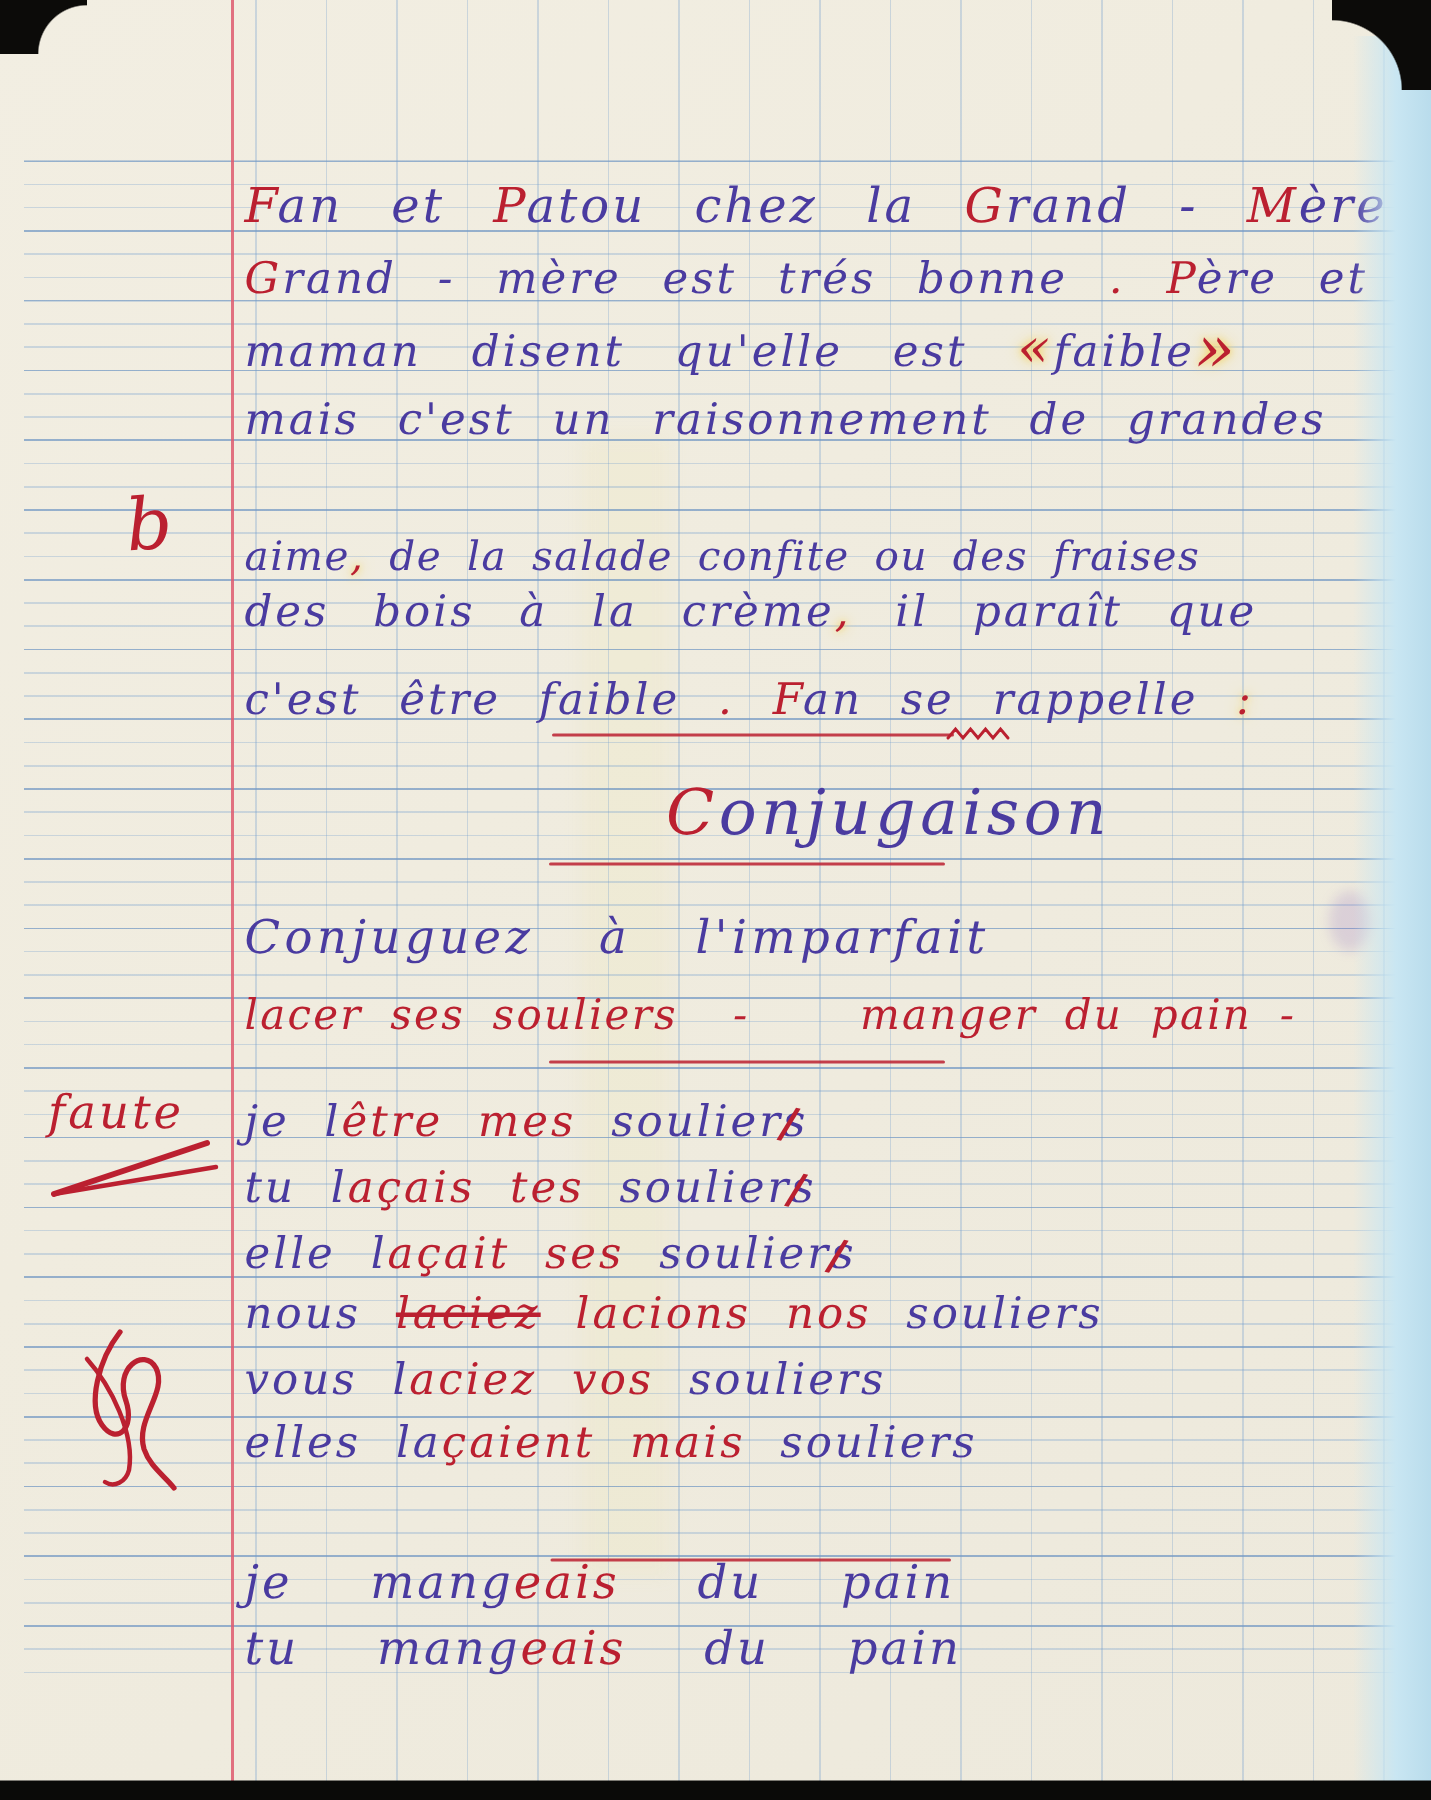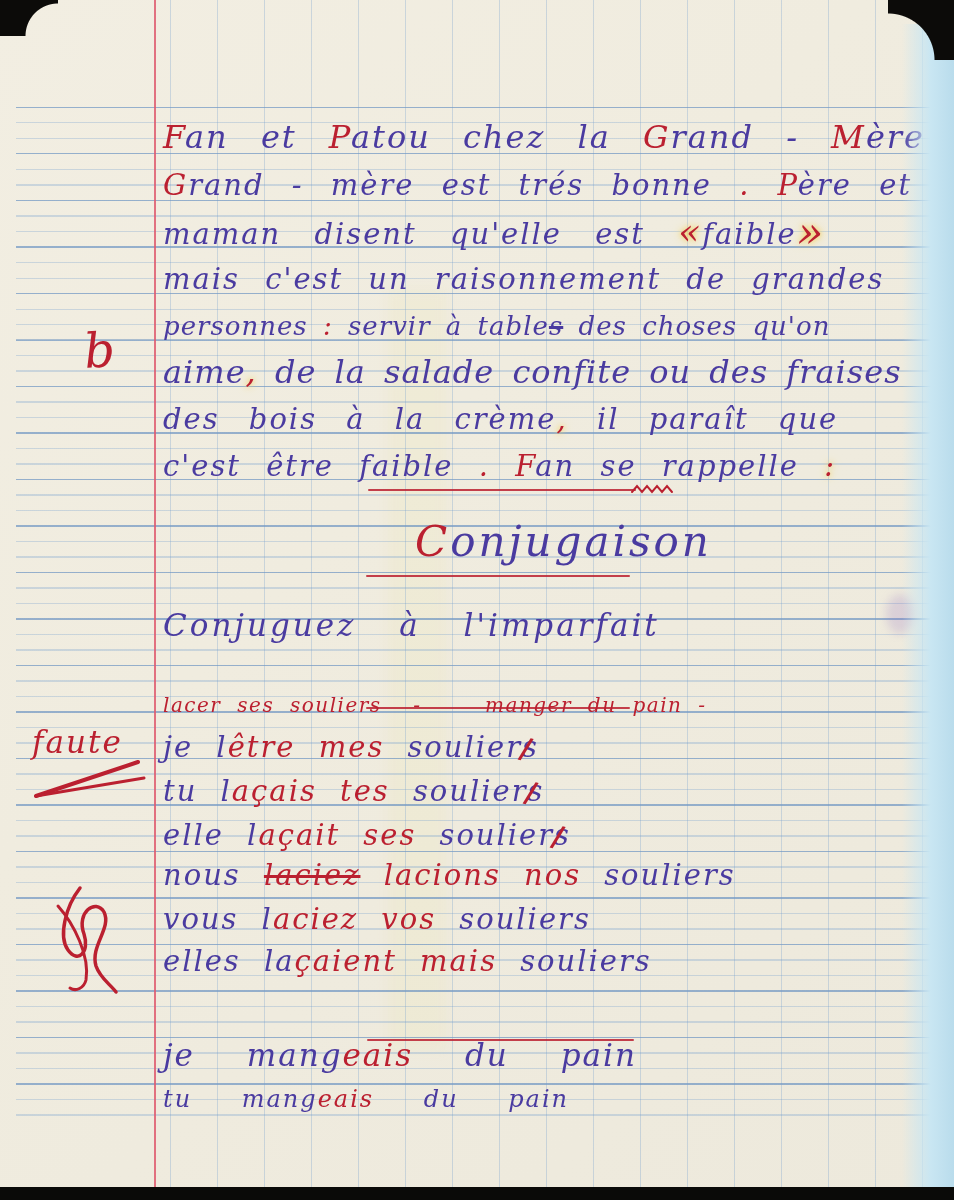--- a/index.html
+++ b/index.html
@@ -36,70 +36,69 @@
     font-size:29px;letter-spacing:2px;word-spacing:12px;color:var(--ink);}
   .seg{display:inline;}
   .ink{color:var(--ink);}
   .red{color:var(--red);}
   .strike{text-decoration:line-through;text-decoration-thickness:3px;}
   .hl{text-shadow:0 0 5px var(--highlight),0 0 10px var(--highlight);}
   .big{font-size:1.25em;}
   .big2{font-size:1.5em;vertical-align:-3px;}
   .slash{display:inline-block;transform:rotate(14deg) translateY(2px);
     margin-left:-18px;font-weight:bold;font-style:normal;}
-  .title{font-size:42px;line-height:60px;letter-spacing:3px;}
+  .title{font-size:42px;line-height:60px;letter-spacing:3px;margin-left:29px;}
   .sep{position:absolute;height:2px;background:var(--red);opacity:0.85;border-radius:2px;}
   .margin-note{position:absolute;font-style:italic;color:var(--red);}
   svg{position:absolute;overflow:visible;}
 </style>
 </head>
 <body>
 
 <div class="page">
 
   <div class="yellow-streak"></div>
   <div class="hlines"></div>
   <div class="vlines"></div>
   <div class="margin-line"></div>
   <div class="smudge"></div>
 
   <div class="hw" style="left:163px;top:114px;font-size:32px;word-spacing:20px;"><span class="seg red">F</span><span class="seg ink">an et </span><span class="seg red">P</span><span class="seg ink">atou chez la </span><span class="seg red">G</span><span class="seg ink">rand - </span><span class="seg red">M</span><span class="seg ink">ère</span></div>
   <div class="hw" style="left:163px;top:162px;word-spacing:16px;"><span class="seg red">G</span><span class="seg ink">rand - mère est trés bonne </span><span class="seg red">. P</span><span class="seg ink">ère et</span></div>
   <div class="hw" style="left:163px;top:209px;word-spacing:22px;"><span class="seg ink">maman disent qu'elle est </span><span class="seg red hl big">«</span><span class="seg ink">faible</span><span class="seg red hl big2">»</span></div>
   <div class="hw" style="left:163px;top:256px;word-spacing:14px;text-align:right;"><span class="seg ink">mais c'est un raisonnement de grandes</span></div>
-  <div class="hw" style="left:163px;top:303px;font-size:26px;letter-spacing:1px;word-spacing:6px;"><span class="seg ink">personnes </span><span class="seg red">:</span><span class="seg ink"> servir à table</span><span class="seg ink strike">s</span><span class="seg ink"> des choses qu'on</span></div>
-  <div class="hw" style="left:163px;top:349px;font-size:32px;letter-spacing:1px;word-spacing:7px;"><span class="seg ink">aime</span><span class="seg red hl">,</span><span class="seg ink"> de la salade confite ou des fraises</span></div>
-  <div class="hw" style="left:163px;top:396px;word-spacing:18px;"><span class="seg ink">des bois à la crème</span><span class="seg red hl">,</span><span class="seg ink"> il paraît que</span></div>
+  <div class="hw" style="left:163px;top:349px;font-size:27px;letter-spacing:1px;word-spacing:7px;"><span class="seg ink">aime</span><span class="seg red hl">,</span><span class="seg ink"> de la salade confite ou des fraises</span></div>
+  <div class="hw" style="left:163px;top:384px;word-spacing:18px;"><span class="seg ink">des bois à la crème</span><span class="seg red hl">,</span><span class="seg ink"> il paraît que</span></div>
   <div class="hw" style="left:163px;top:443px;word-spacing:14px;"><span class="seg ink">c'est être faible </span><span class="seg red">. F</span><span class="seg ink">an se rappelle </span><span class="seg red hl">:</span></div>
 
   <div class="sep" style="left:368px;top:489px;width:268px;"></div>
   <svg style="left:630px;top:480px;" width="44" height="16" viewBox="0 0 44 16">
     <path d="M2,12 l5,-6 l5,6 l5,-6 l5,6 l5,-6 l5,6 l5,-6 l5,6" fill="none" stroke="#bb2030" stroke-width="2" stroke-linecap="round"></path>
   </svg>
 
   <div class="hw title" style="left:415px;top:512px;"><span class="seg red">C</span><span class="seg ink">onjugaison</span></div>
 
   <div class="sep" style="left:366px;top:575px;width:264px;"></div>
 
   <div class="hw" style="left:163px;top:602px;font-size:31px;letter-spacing:3px;word-spacing:30px;"><span class="seg ink">Conjuguez à l'imparfait</span></div>
-  <div class="hw" style="left:163px;top:654px;font-size:20px;letter-spacing:1.5px;word-spacing:8px;margin-top:28px;"><span class="seg red">lacer ses souliers  -    manger du pain -</span></div>
+  <div class="hw" style="left:163px;top:654px;font-size:28px;letter-spacing:1.5px;word-spacing:8px;"><span class="seg red">lacer ses souliers  -    manger du pain -</span></div>
 
   <div class="sep" style="left:366px;top:707px;width:264px;"></div>
 
   <div class="hw" style="left:163px;top:724px;"><span class="seg ink">je l</span><span class="seg red">être mes </span><span class="seg ink">souliers</span><span class="seg red slash">/</span></div>
   <div class="hw" style="left:163px;top:768px;"><span class="seg ink">tu l</span><span class="seg red">açais tes </span><span class="seg ink">souliers</span><span class="seg red slash">/</span></div>
   <div class="hw" style="left:163px;top:812px;"><span class="seg ink">elle l</span><span class="seg red">açait ses </span><span class="seg ink">souliers</span><span class="seg red slash">/</span></div>
   <div class="hw" style="left:163px;top:896px;"><span class="seg ink">vous l</span><span class="seg red">aciez vos </span><span class="seg ink">souliers</span></div>
   <div class="hw" style="left:163px;top:852px;"><span class="seg ink">nous </span><span class="seg red strike">laciez</span><span class="seg red"> lacions nos </span><span class="seg ink">souliers</span></div>
   <div class="hw" style="left:163px;top:938px;"><span class="seg ink">elles la</span><span class="seg red">çaient mais </span><span class="seg ink">souliers</span></div>
 
   <div class="sep" style="left:367px;top:1039px;width:267px;"></div>
 
   <div class="hw" style="left:163px;top:1032px;font-size:31px;word-spacing:40px;top:1032px;"><span class="seg ink">je mang</span><span class="seg red">eais</span><span class="seg ink"> du pain</span></div>
-  <div class="hw" style="left:163px;top:1076px;font-size:24px;word-spacing:40px;"><span class="seg ink">tu mang</span><span class="seg red">eais</span><span class="seg ink"> du pain</span></div>
+  <div class="hw" style="left:163px;top:1076px;font-size:31px;word-spacing:40px;"><span class="seg ink">tu mang</span><span class="seg red">eais</span><span class="seg ink"> du pain</span></div>
 
   <div class="margin-note" style="left:84px;top:322px;font-size:48px;transform:rotate(-4deg);">b</div>
 
   <div class="margin-note" style="left:32px;top:724px;font-size:31px;letter-spacing:2px;">faute</div>
   <svg style="left:26px;top:756px;" width="122" height="46" viewBox="0 0 122 46">
     <path d="M112,6 L10,40" fill="none" stroke="#bb2030" stroke-width="4" stroke-linecap="round"></path>
     <path d="M10,40 L118,22" fill="none" stroke="#bb2030" stroke-width="3" stroke-linecap="round"></path>
   </svg>
 
   <svg style="left:46px;top:884px;" width="78" height="112" viewBox="0 0 78 112">

